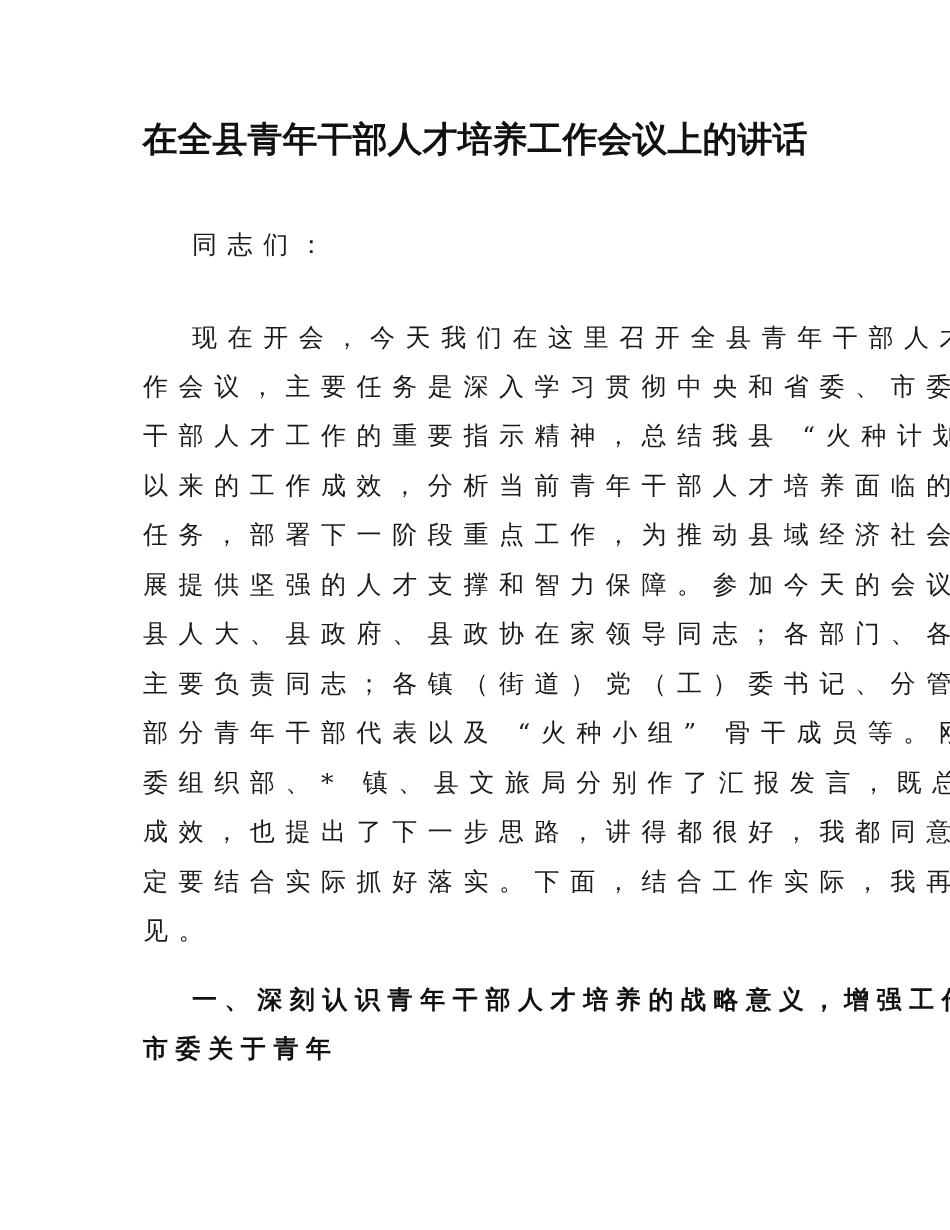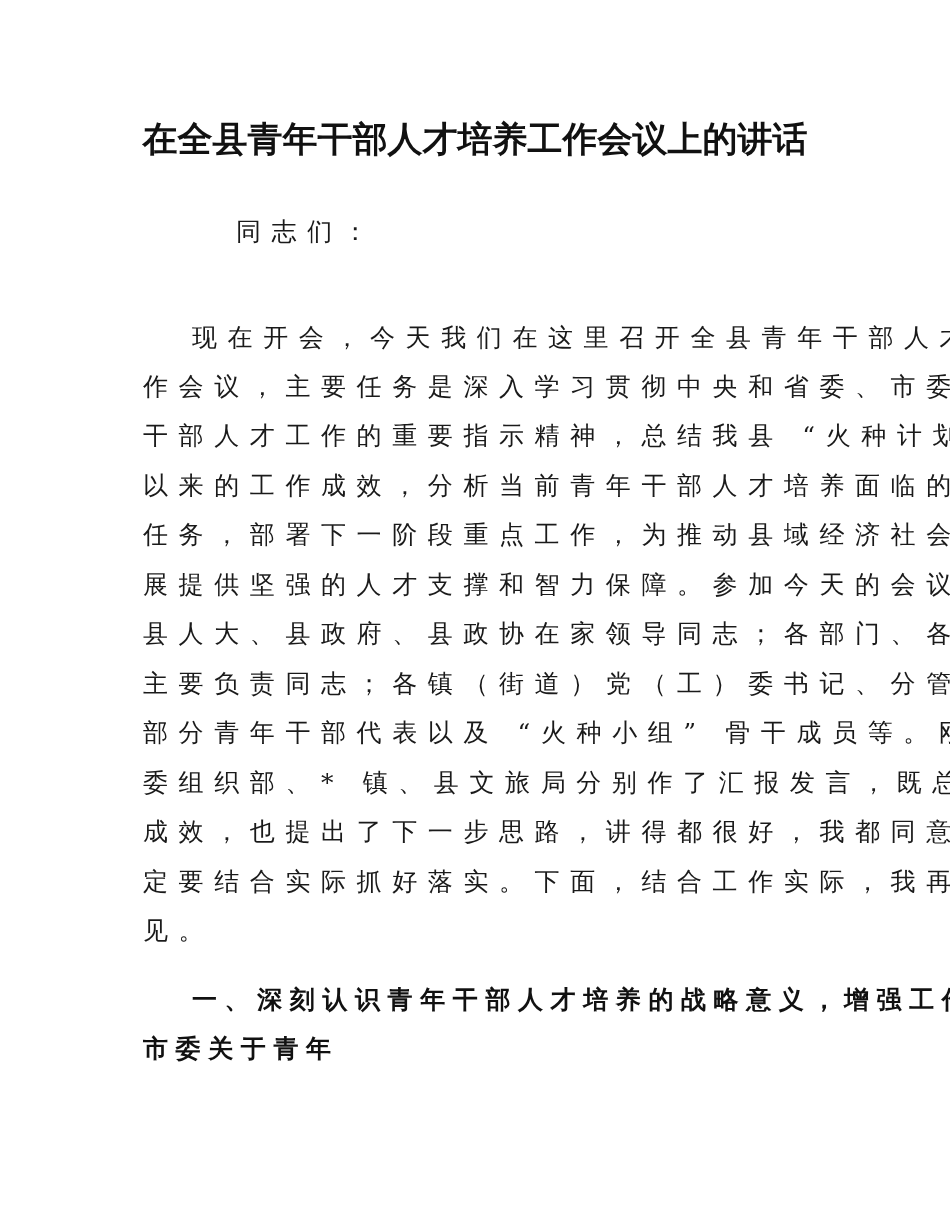--- a/index.html
+++ b/index.html
@@ -65,21 +65,21 @@
     .heading-line.indent {
       left: 192px;
     }
   </style>
 </head>
 <body>
 
 <div class="page">
   <div class="title">在全县青年干部人才培养工作会议上的讲话</div>
 
-  <div class="line indent" style="top:214px;margin-left:44px;">同志们：</div>
+  <div class="line indent" style="top:227px;">同志们：</div>
 
   <div>
     <div class="line indent" style="top:320px;">现在开会，今天我们在这里召开全县青年干部人才培养工</div>
     <div class="line" style="top:369px;">作会议，主要任务是深入学习贯彻中央和省委、市委关于青年</div>
     <div class="line" style="top:418px;">干部人才工作的重要指示精神，总结我县 “火种计划” 实施</div>
     <div class="line" style="top:468px;">以来的工作成效，分析当前青年干部人才培养面临的新形势新</div>
     <div class="line" style="top:517px;">任务，部署下一阶段重点工作，为推动县域经济社会高质量发</div>
     <div class="line" style="top:567px;">展提供坚强的人才支撑和智力保障。参加今天的会议有：县委、</div>
     <div class="line" style="top:616px;">县人大、县政府、县政协在家领导同志；各部门、各人民团体</div>
     <div class="line" style="top:666px;">主要负责同志；各镇（街道）党（工）委书记、分管负责同志；</div>

